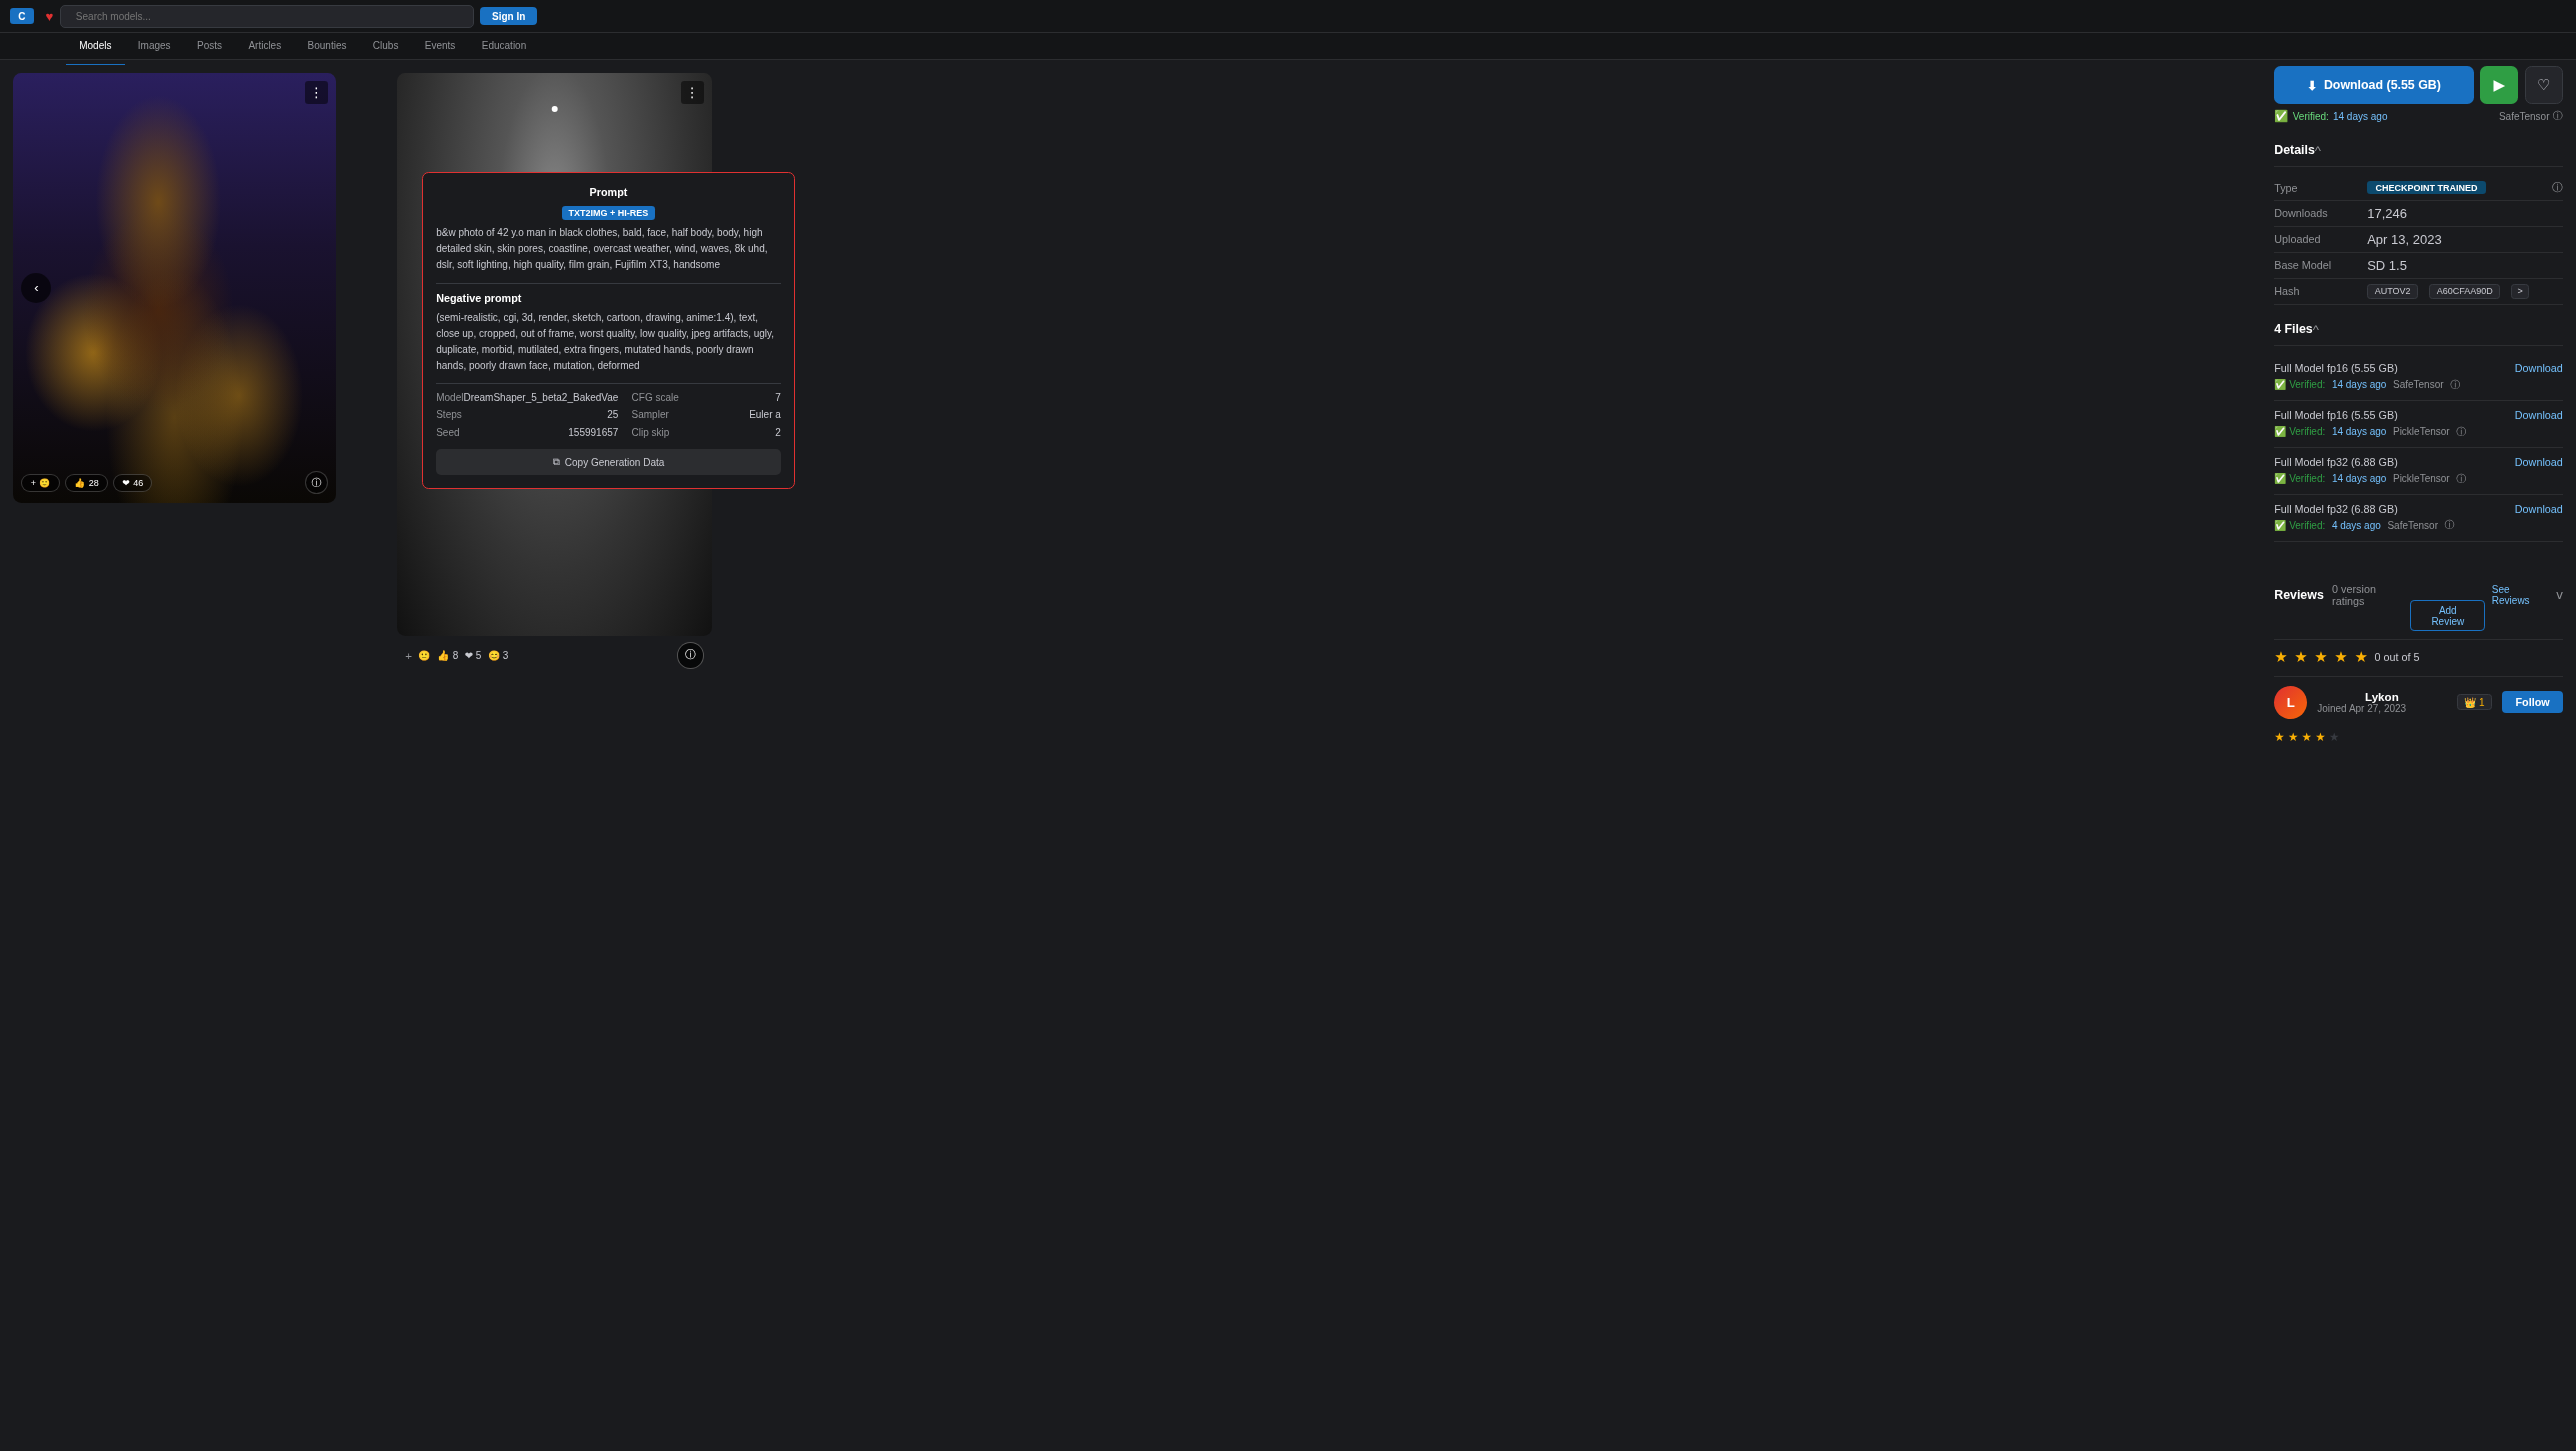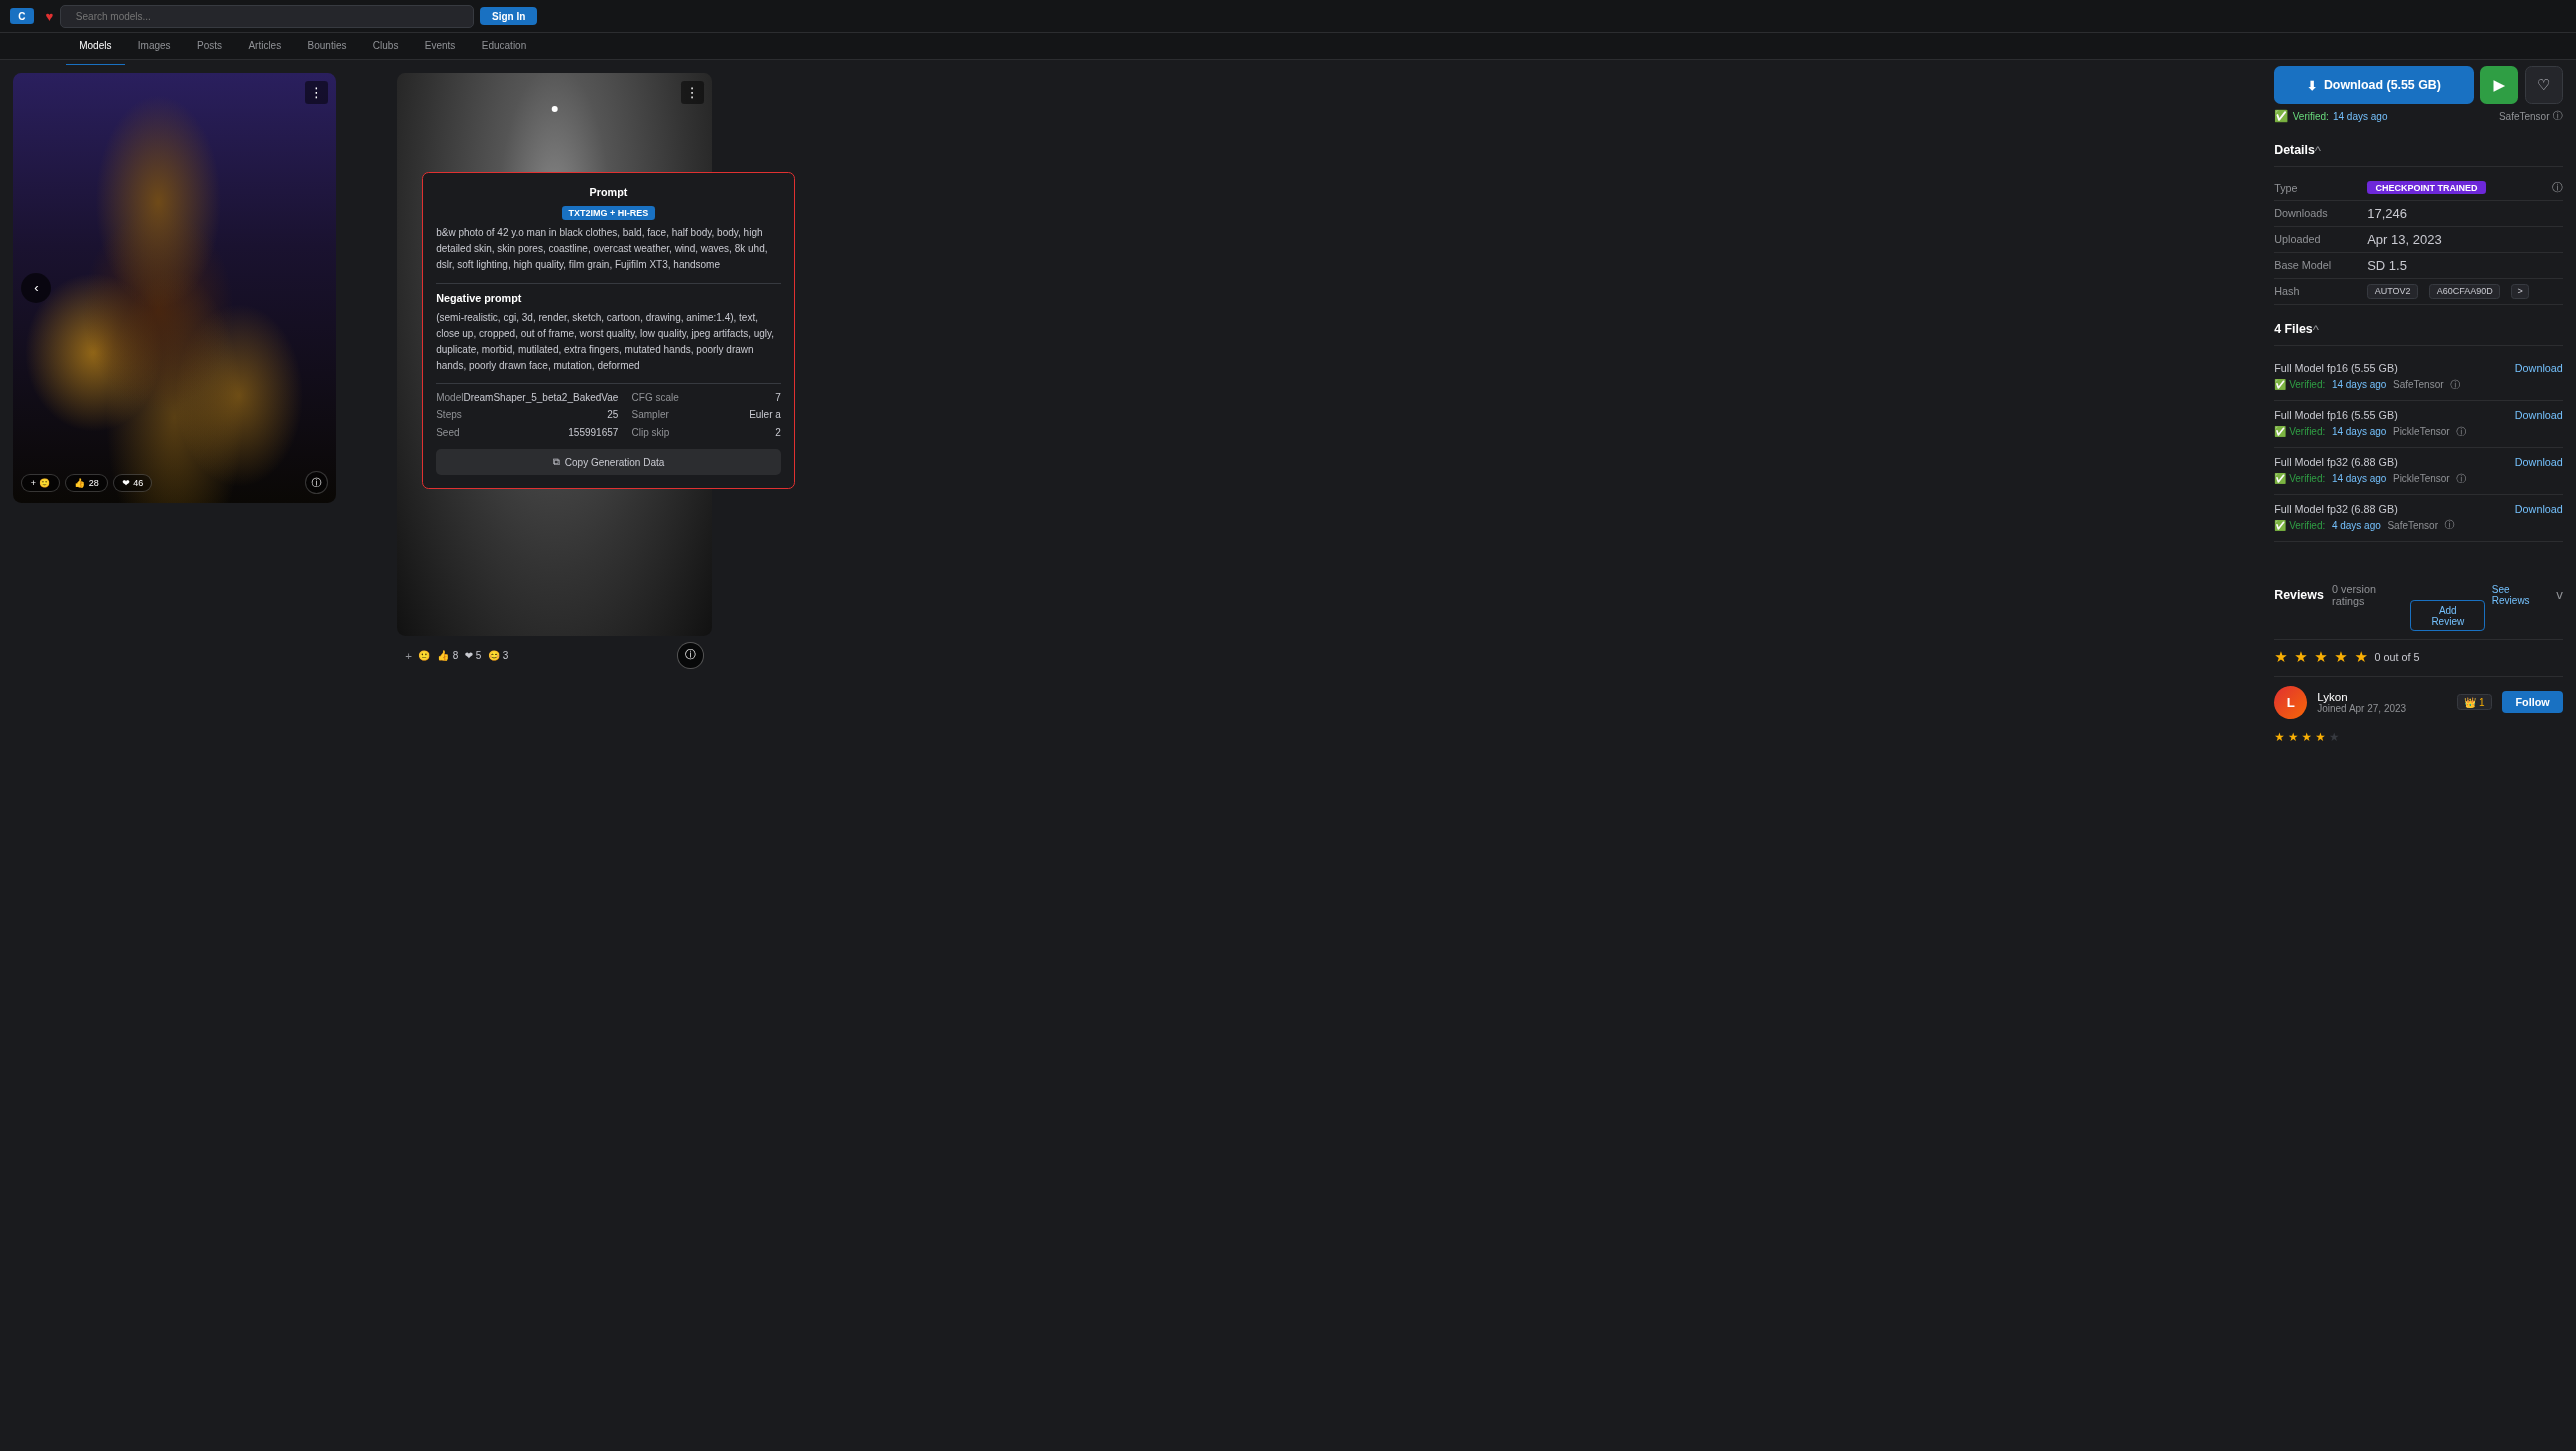--- a/index.html
+++ b/index.html
@@ -463,21 +463,21 @@
       width: 83px;
       color: #909296;
       font-size: 10.8px;
       flex-shrink: 0;
     }
     .detail-val {
       color: #c9cad1;
       font-size: 13px;
     }
     .type-badge {
-      background: #6d28d9;
+      background: #0c4a6e;
       color: white;
       border-radius: 3.3px;
       padding: 1.7px 8.3px;
       font-size: 9px;
       font-weight: 600;
     }
     .info-circle {
       color: #909296;
       font-size: 10.8px;
       cursor: pointer;
@@ -625,22 +625,23 @@
       color: white;
       font-weight: 700;
       font-size: 13.2px;
       flex-shrink: 0;
     }
     .user-info {
       flex: 1;
     }
     .username {
       color: white;
-      font-weight: 400;
+      font-weight: 700;
       font-size: 11.6px;
+      text-align: center;
     }
     .user-joined {
       color: #909296;
       font-size: 10px;
     }
     .crown-badge {
       background: #25262b;
       border: 0.8px solid #373a40;
       color: #fab005;
       border-radius: 3.3px;

